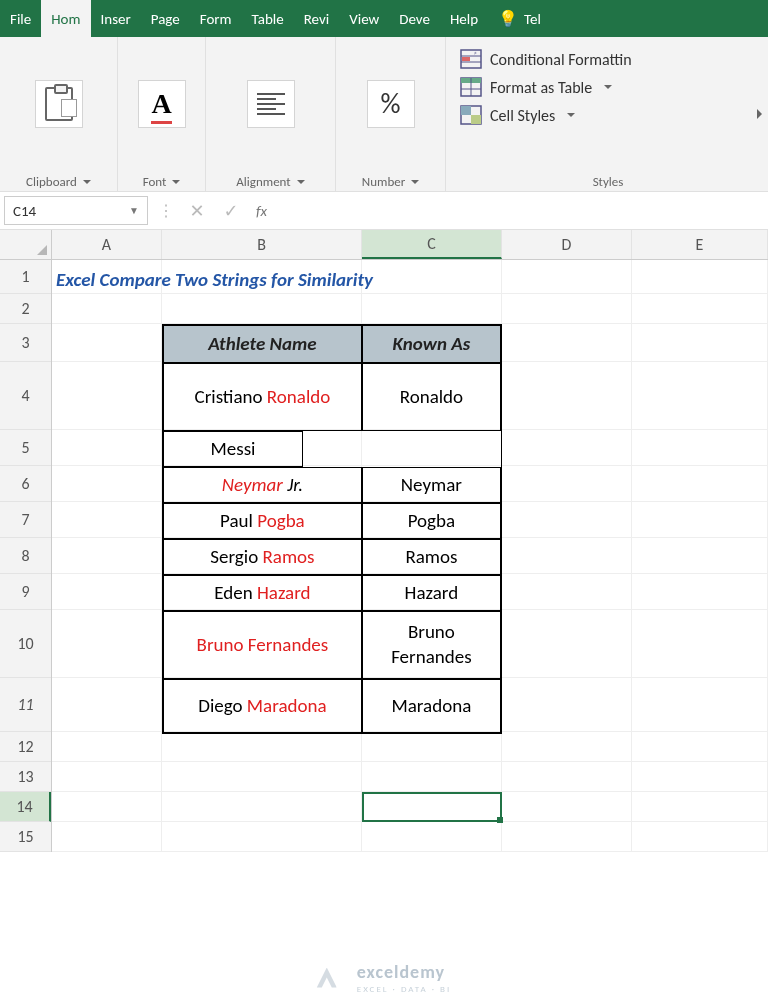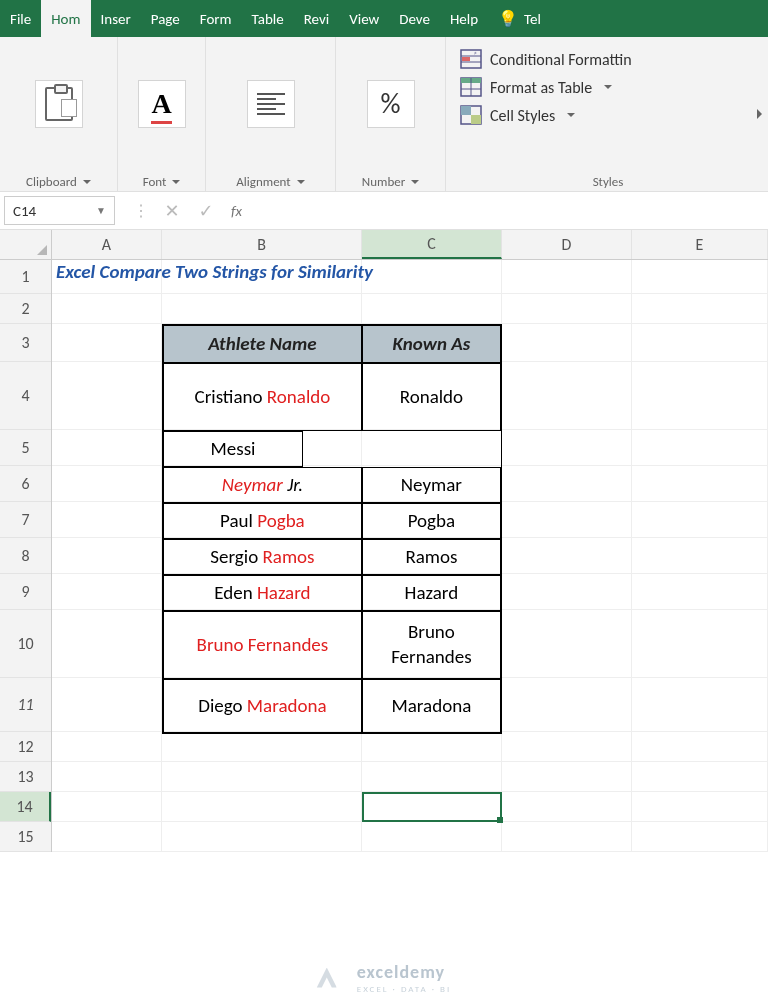--- a/index.html
+++ b/index.html
@@ -35,21 +35,21 @@
 
 .styles-col { padding: 8px 12px 2px 14px; flex:1; display:flex; flex-direction:column; }
 .styles-item { display:flex; align-items:center; gap:8px; font-size:16px; color:#333; padding:4px 0; cursor:pointer; }
 .styles-item svg { width:22px; height:20px; }
 .styles-col .label { text-align:center; font-size:13px; color:#666; margin-top:auto; padding-top:6px; }
 
 .expand-arrow { position:absolute; right:6px; top:50%; transform:translateY(-50%); width:0;height:0;border-top:5px solid transparent;border-bottom:5px solid transparent;border-left:5px solid #666; }
 
 
 .fbar { display:flex; align-items:stretch; height:38px; border-bottom:1px solid #e0e0e0; }
-.namebox { width:111px; border:1px solid #ccc; margin:4px 12px 4px 4px; display:flex; align-items:center; padding:8px 8px; font-size:15px; color:#333; }
+.namebox { width:144px; border:1px solid #ccc; margin:4px 4px 4px 4px; display:flex; align-items:center; padding:8px 8px; font-size:15px; color:#333; }
 .namebox .dd { margin-left:auto; color:#777; font-size:10px; }
 .fbar-sep { width: 28px; display:flex; align-items:center; justify-content:center; color:#bbb; }
 .fbar-btn { width:34px; display:flex; align-items:center; justify-content:center; color:#bbb; font-size:18px; }
 .fx { font-style: italic; font-size:15px; color:#777; display:flex; align-items:center; padding:0 8px; }
 .formula-input { flex:1; }
 
 
 .grid { position:relative; }
 .col-headers { display:flex; height:30px; background:#f3f3f3; border-bottom:1px solid #ccc; }
 .corner { width:52px; border-right:1px solid #ccc; background:#f3f3f3; position:relative; }
@@ -338,21 +338,21 @@
           </div>
           <div class="spreadsheet-row" style="height: 30px;">
             <div class="c col-A" style="width: 110px; height: 30px;"></div>
             <div class="c col-B" style="width: 200px; height: 30px;"></div>
             <div class="c col-C" style="width: 140px; height: 30px;"></div>
             <div class="c col-D" style="width: 130px; height: 30px;"></div>
             <div class="c col-E" style="width: 136px; height: 30px;"></div>
           </div>
         </div>
 
-      <div style="position:absolute; left:4px; top:0;" class="sheet-title">Excel Compare Two Strings for Similarity</div>
+      <div style="position:absolute; left:4px; top:8px;" class="sheet-title">Excel Compare Two Strings for Similarity</div>
 
       <div class="datatable" id="datatable" style="left: 110px; top: 64px; width: 340px; z-index: 2;">
           <div class="dt-row">
             <div class="dt-cell dt-head" style="width: 200px; height: 38px;">Athlete Name</div>
             <div class="dt-cell dt-head" style="width: 140px; height: 38px;">Known As</div>
           </div>
           <div class="dt-row">
             <div class="dt-cell" style="width: 200px; height: 68px;">
               <span>Cristiano <span class="red">Ronaldo</span></span>
             </div>

